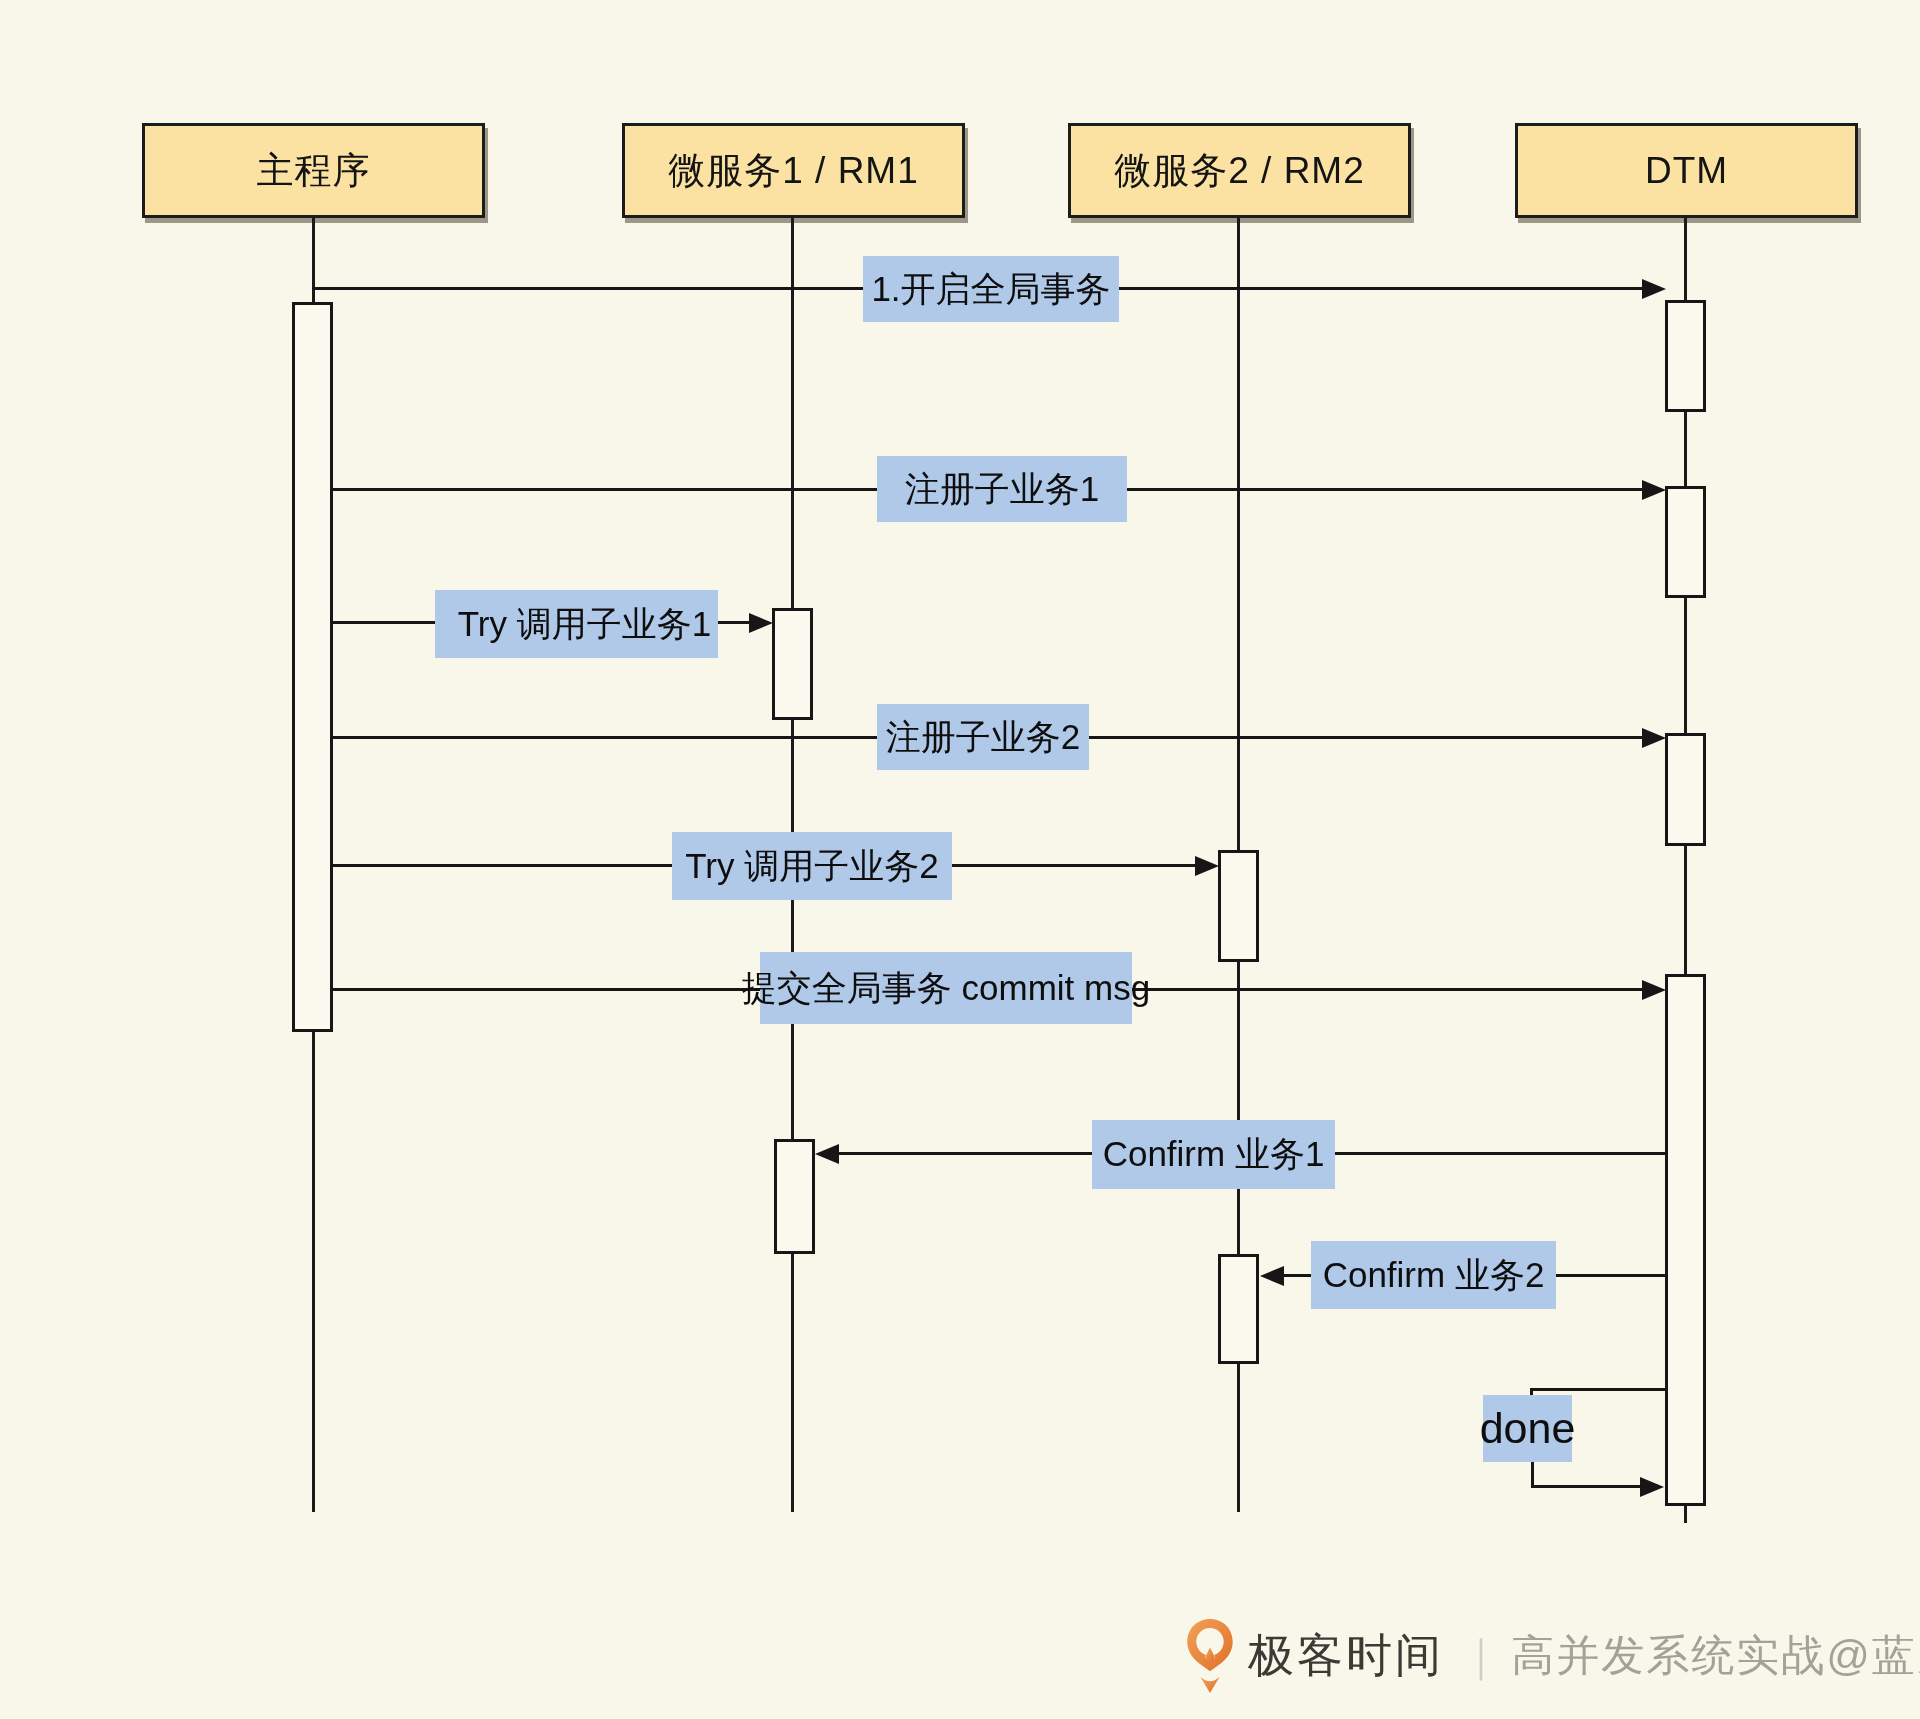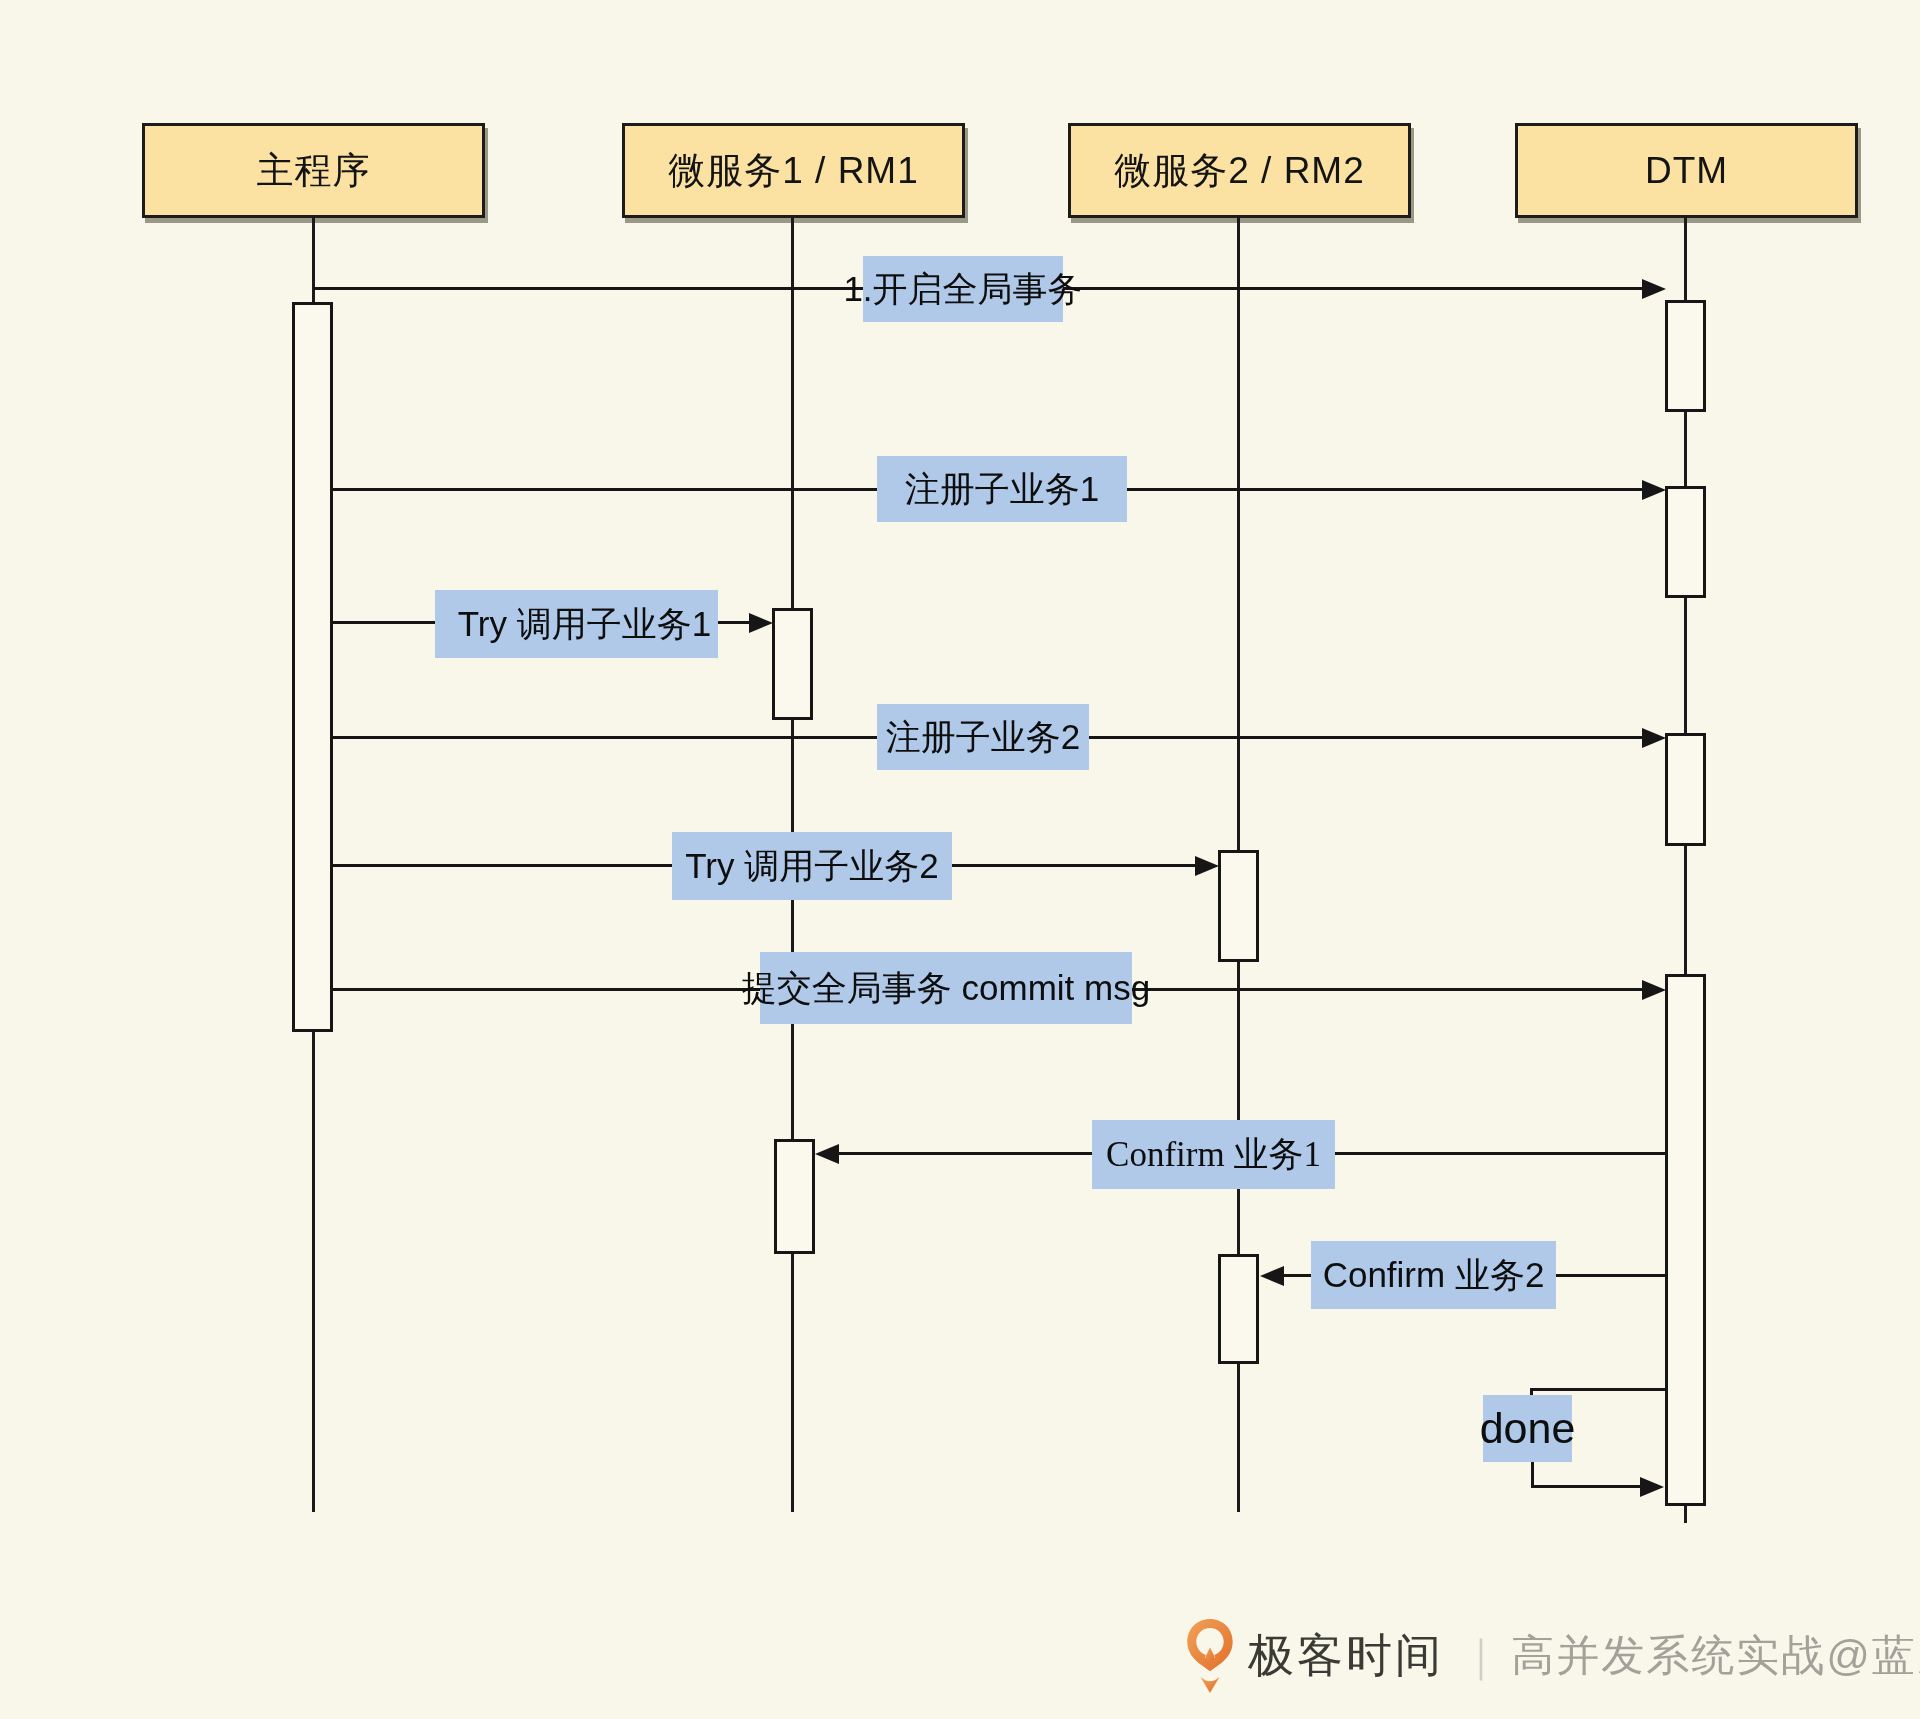--- a/index.html
+++ b/index.html
@@ -150,27 +150,27 @@
 
   <div class="msgline" style="left:1283px; top:1274px; width:383px;"></div>
   <div class="arrow-l" style="left:1260px; top:1266px;"></div>
 
   <div class="msgline" style="left:1530px; top:1388px; width:136px;"></div>
   <div class="vseg" style="left:1530px; top:1388px; height:15px;"></div>
   <div class="vseg" style="left:1531px; top:1462px; height:26px;"></div>
   <div class="msgline" style="left:1533px; top:1485px; width:108px;"></div>
   <div class="arrow-r" style="left:1640px; top:1477px;"></div>
 
-  <div class="msglabel" style="left:863px;  top:256px;  width:200px; height:66px;">1.开启全局事务</div>
+  <div class="msglabel" style="left:863px;  top:256px;  width:256px; height:66px;">1.开启全局事务</div>
   <div class="msglabel" style="left:877px;  top:456px;  width:250px; height:66px;">注册子业务1</div>
   <div class="msglabel" style="left:435px;  top:590px;  width:267px; height:68px;padding-left:16px;">Try 调用子业务1</div>
   <div class="msglabel" style="left:877px;  top:704px;  width:212px; height:66px;">注册子业务2</div>
   <div class="msglabel" style="left:672px;  top:832px;  width:280px; height:68px;">Try 调用子业务2</div>
   <div class="msglabel" style="left:760px;  top:952px;  width:372px; height:72px;">提交全局事务 commit msg</div>
-  <div class="msglabel" style="left:1092px; top:1120px; width:243px; height:69px;font-family:Liberation Serif, serif;">Confirm 业务1</div>
+  <div class="msglabel" style="left:1092px; top:1120px; width:243px; height:69px;">Confirm 业务1</div>
   <div class="msglabel" style="left:1311px; top:1241px; width:245px; height:68px;">Confirm 业务2</div>
   <div class="msglabel" style="left:1483px; top:1395px; width:89px;  height:67px; font-size:43px;">done</div>
 
   <div class="footer">
     <span style="display:inline-flex;">
       <svg width="52" height="76" viewBox="0 0 48 72" xmlns="http://www.w3.org/2000/svg">
         <defs>
           <linearGradient id="gk" x1="0" y1="0" x2="1" y2="1">
             <stop offset="0" stop-color="#f2a159"></stop>
             <stop offset="1" stop-color="#e06f28"></stop>

